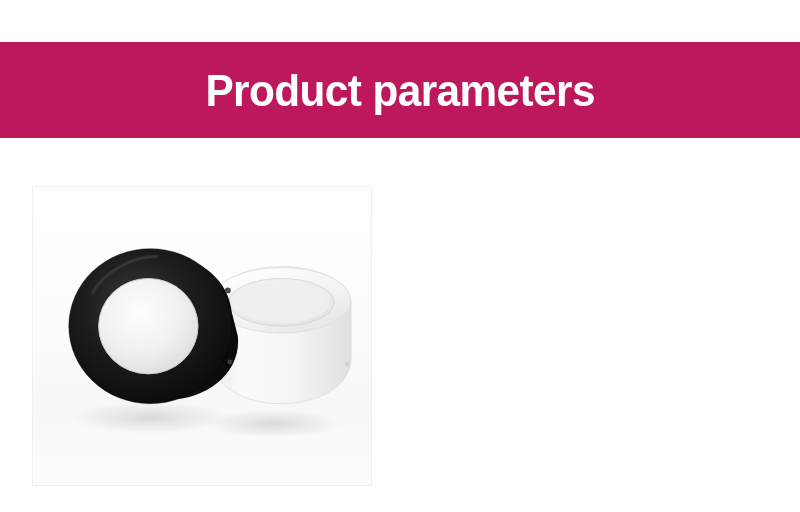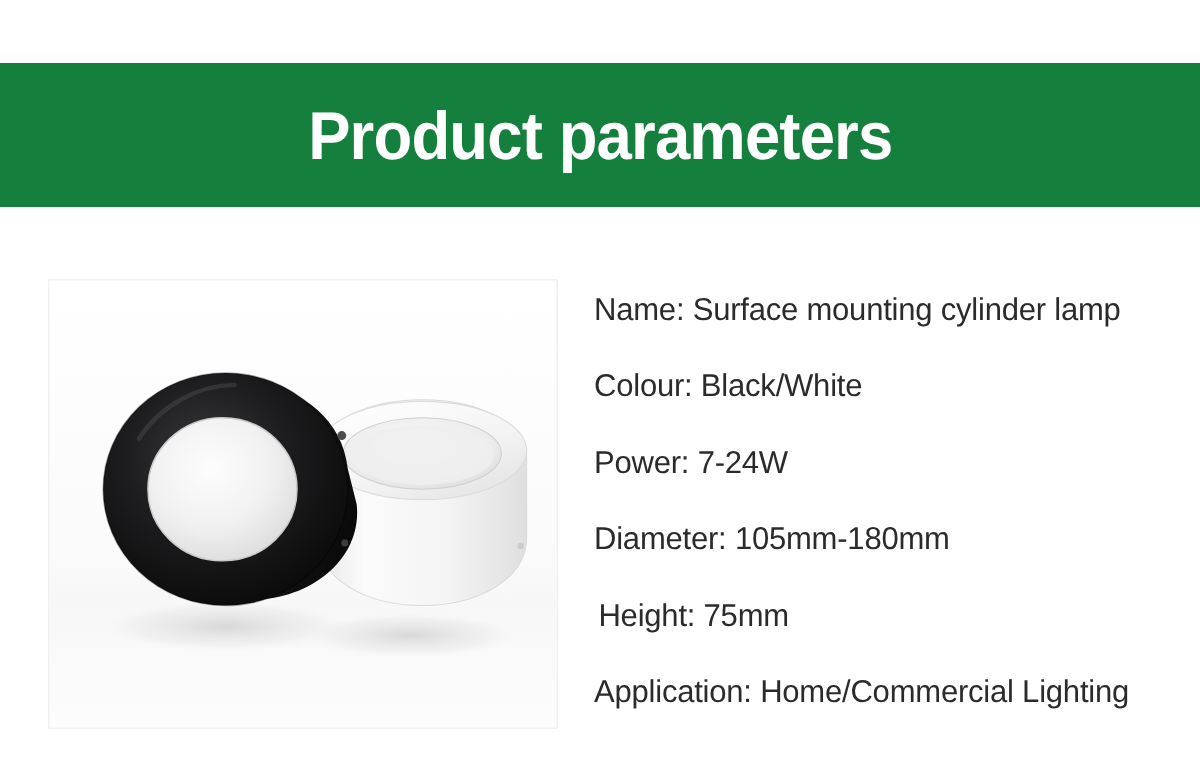--- a/index.html
+++ b/index.html
@@ -20,21 +20,21 @@
     overflow: hidden;
   }
 
   
   .banner {
     position: absolute;
     left: 0;
     top: 42px;
     width: 800px;
     height: 96px;
-    background: #15803d;
+    background: #be185d;
     display: flex;
     align-items: center;
     justify-content: center;
   }
   .banner-title {
     color: #ffffff;
     font-family: "Liberation Sans", sans-serif;
     font-size: 45px;
     font-weight: bold;
     letter-spacing: -0.6px;
@@ -157,22 +157,14 @@
         <ellipse cx="118" cy="140" rx="82" ry="78" fill="none" stroke="#000000" stroke-opacity="0.35" stroke-width="1"></ellipse>
         <ellipse cx="116" cy="140" rx="50" ry="48" fill="url(#lensGrad)"></ellipse>
         <ellipse cx="116" cy="140" rx="50" ry="48" fill="none" stroke="#cacaca" stroke-width="1"></ellipse>
         <path d="M60 106 C74 84 100 70 124 70" stroke="#4a4a4c" stroke-width="3" fill="none" stroke-linecap="round" opacity="0.5"></path>
         <circle cx="196" cy="104" r="3" fill="#4d4d4f"></circle>
         <circle cx="198" cy="176" r="2.4" fill="#3c3c3e"></circle>
       </g>
     </svg>
   </div>
 
-  <div class="params">
-    <div class="param-line">Name: Surface mounting cylinder lamp</div>
-    <div class="param-line">Colour: Black/White</div>
-    <div class="param-line">Power: 7-24W</div>
-    <div class="param-line">Diameter: 105mm-180mm</div>
-    <div class="param-line indent">Height: 75mm</div>
-    <div class="param-line">Application: Home/Commercial Lighting</div>
-  </div>
 
 </div>
 
 </body></html>

